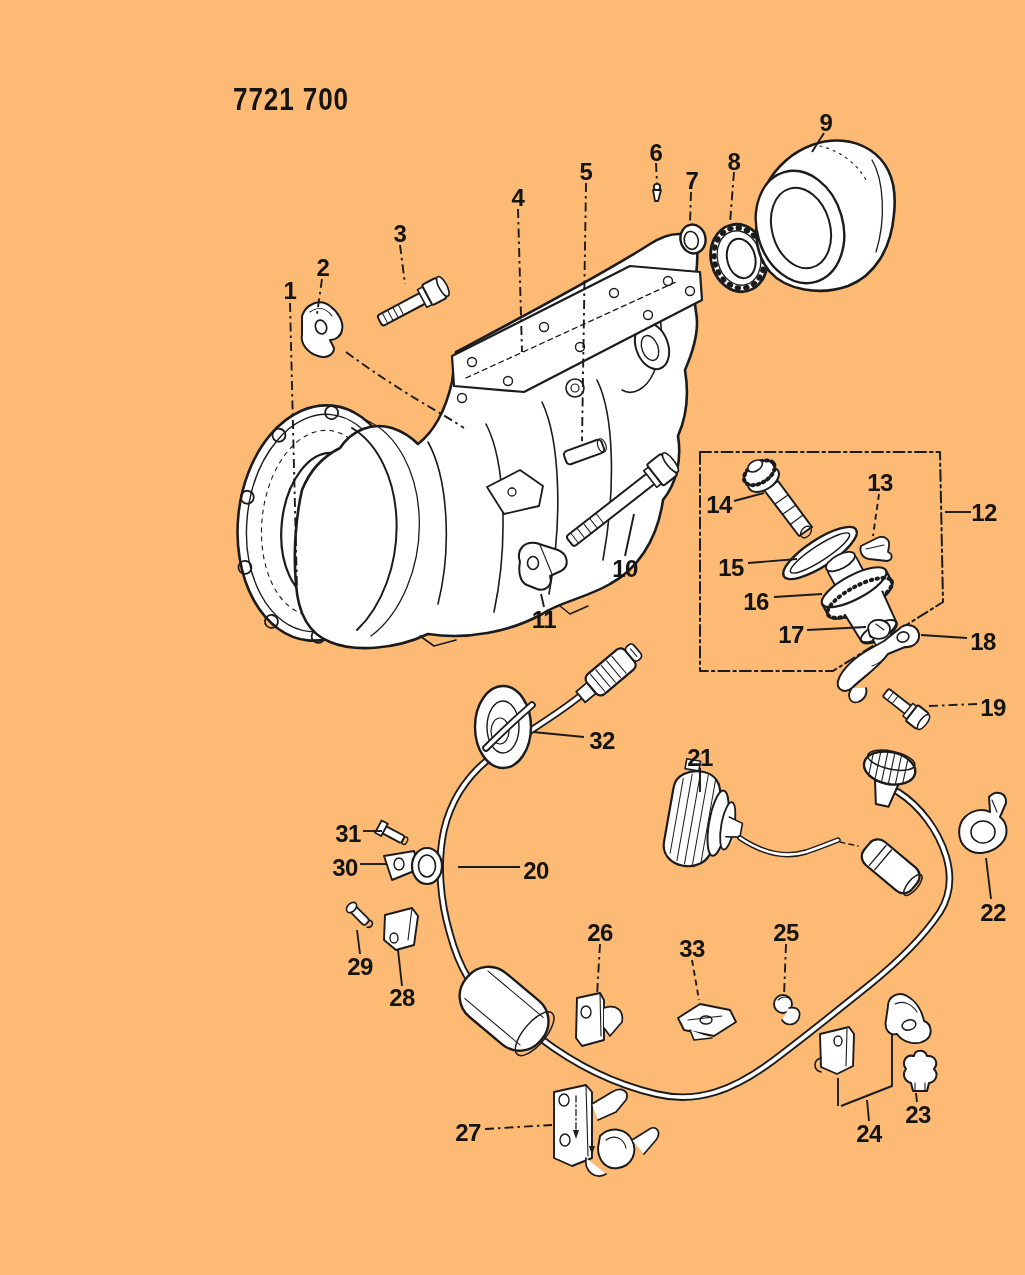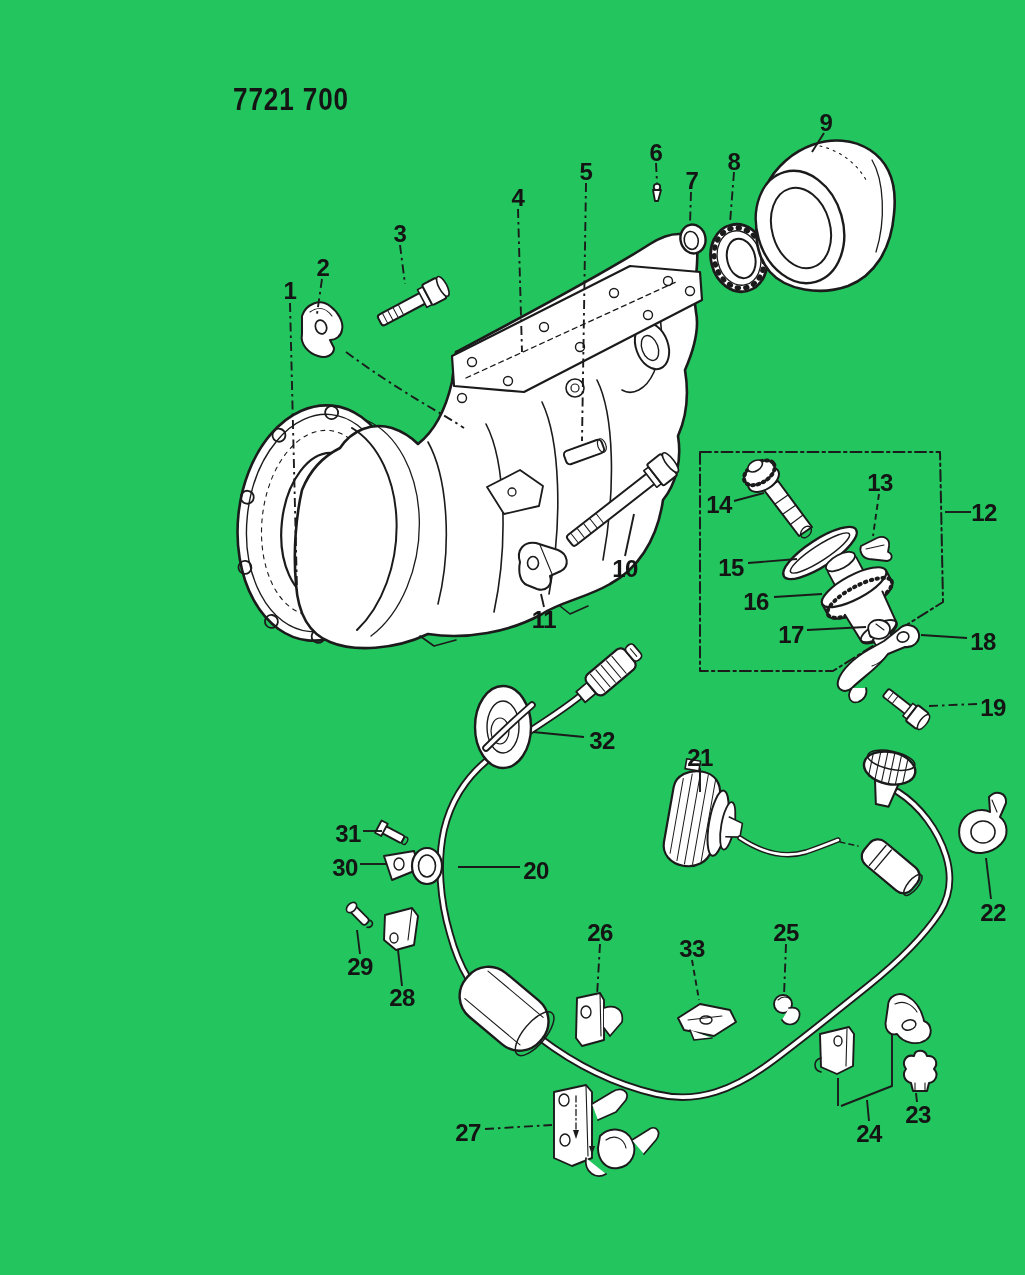--- a/index.html
+++ b/index.html
@@ -1,16 +1,16 @@
 <!DOCTYPE html>
 <html><head>
 <meta charset="utf-8">
 <style>
   html,body{margin:0;padding:0;background:#ffffff;}
-  .page{position:relative;width:1025px;height:1275px;background:#22c55e;overflow:hidden;
+  .page{position:relative;width:1025px;height:1275px;background:#fdba74;overflow:hidden;
         font-family:"Liberation Sans",sans-serif;}
   svg{position:absolute;left:0;top:0;}
   .ink{stroke:#1b1b1b;fill:none;stroke-linecap:round;stroke-linejoin:round;}
   .callout{font:700 24px "Liberation Sans",sans-serif;fill:#141414;text-anchor:middle;
            dominant-baseline:central;letter-spacing:-0.5px;}
   .dwgno{font:700 29px "Liberation Sans",sans-serif;fill:#141414;letter-spacing:1px;}
   .ld{stroke:#1b1b1b;stroke-width:1.9;fill:none;}
   .dd{stroke-dasharray:9 4 2.5 4;}
   .dsh{stroke-dasharray:6 4;}
 </style>

